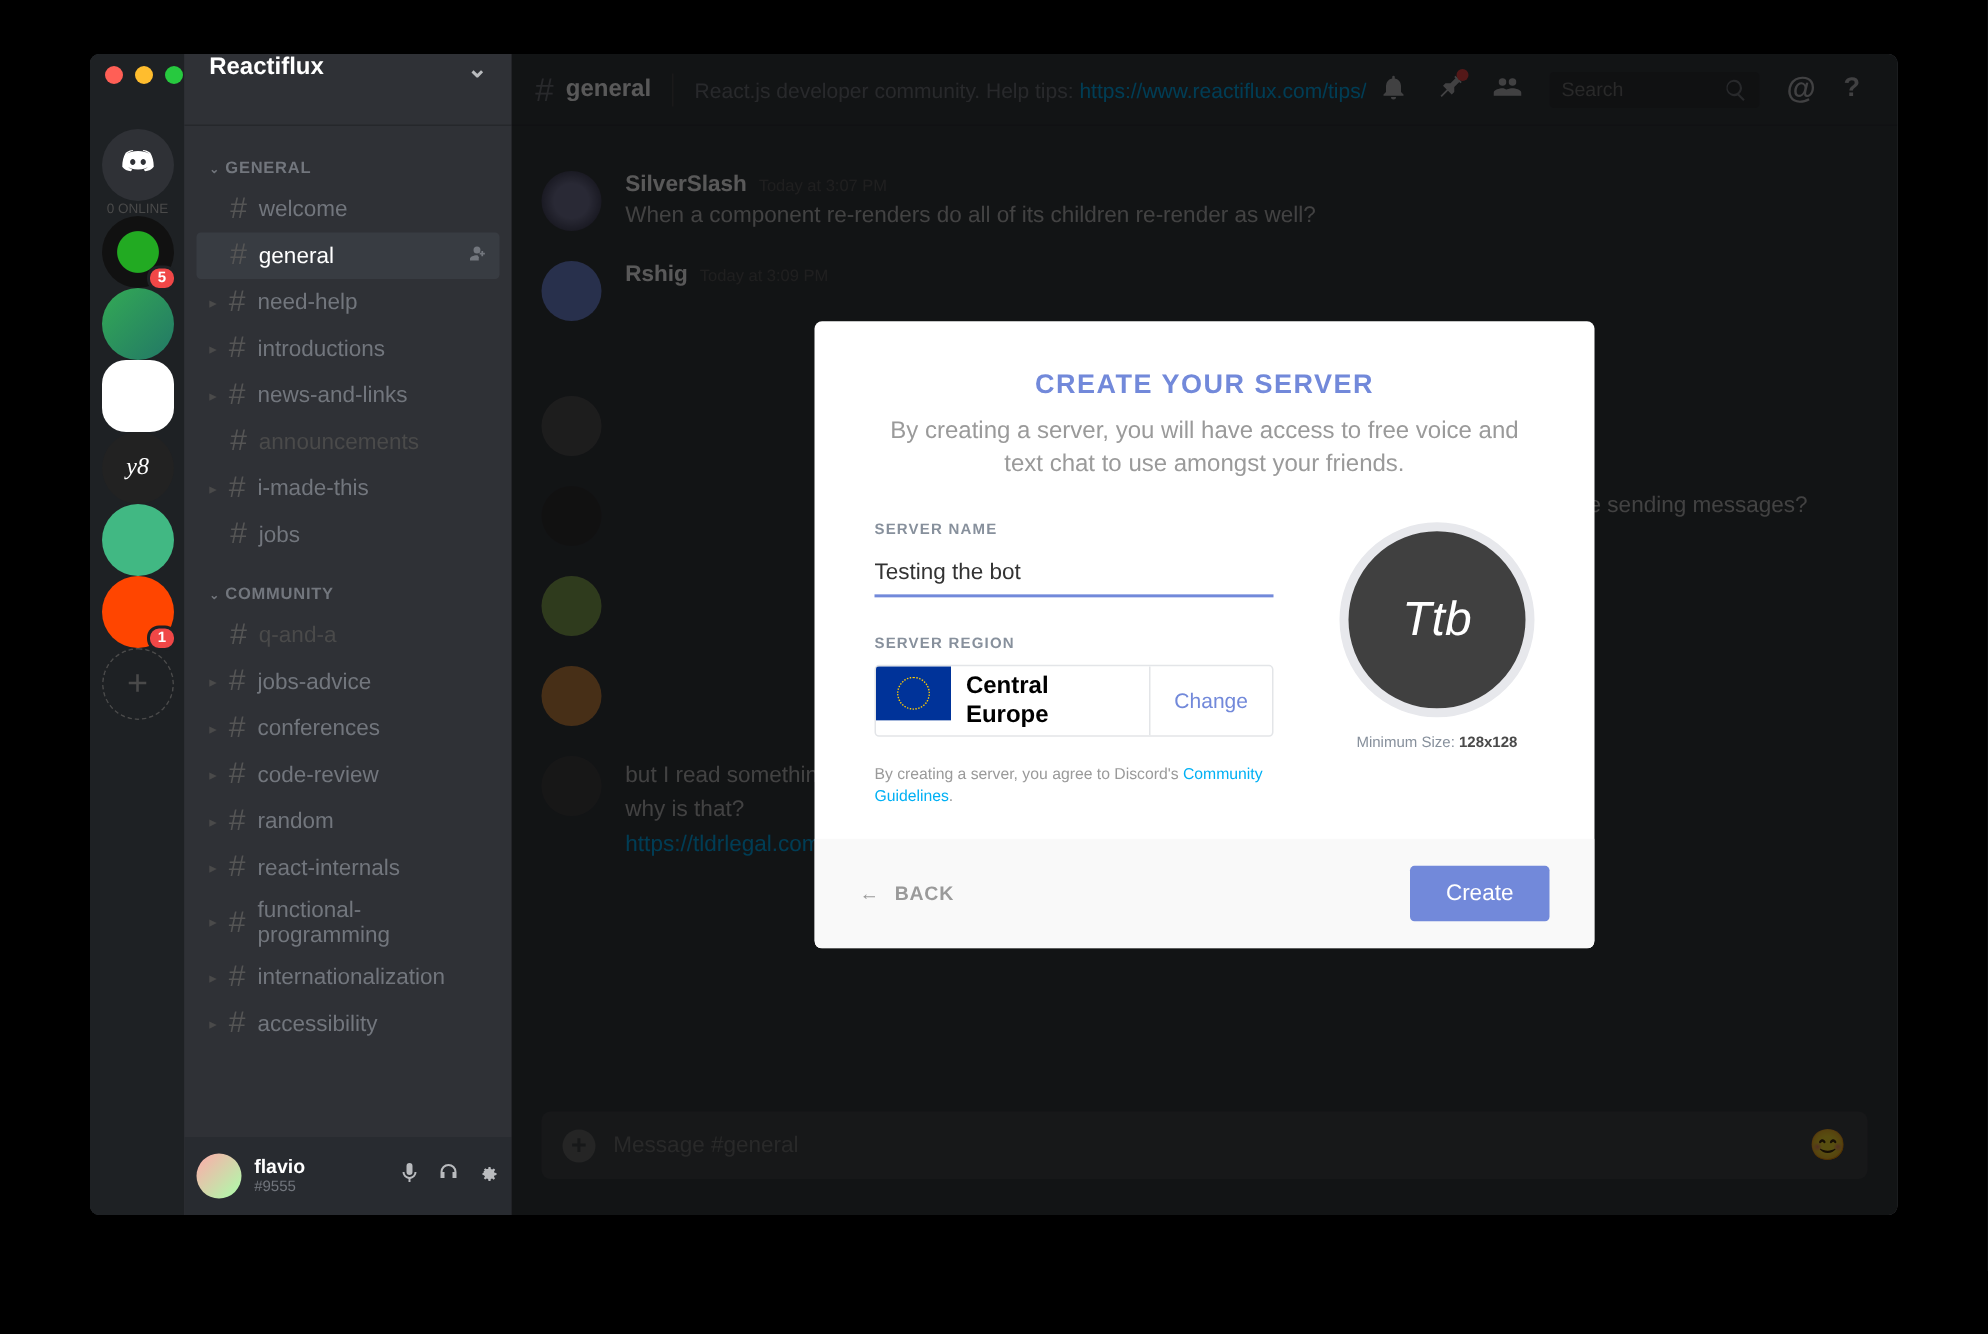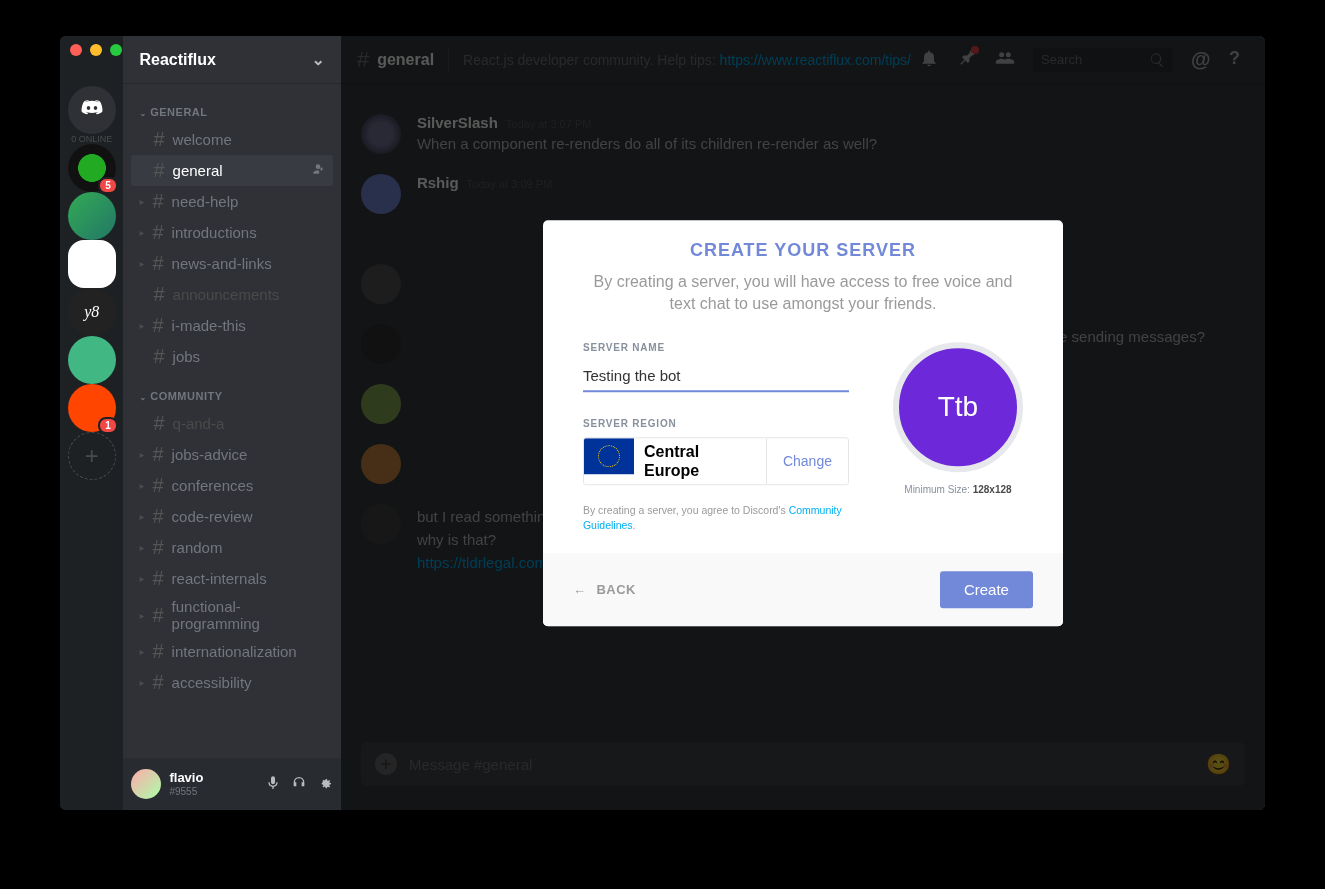--- a/index.html
+++ b/index.html
@@ -15,21 +15,21 @@
     
     .server-list { width: 70px; background: #1e2124; display: flex; flex-direction: column; align-items: center; padding-top: 50px; }
     .server-icon { width: 48px; height: 48px; border-radius: 24px; background: #2f3136; display: flex; align-items: center; justify-content: center; position: relative; cursor: pointer; }
     .server-icon.discord { background: #2f3136; }
     .server-icon svg { width: 28px; height: 28px; }
     .online-label { font-size: 9px; color: #4a4a4a; text-align: center; }
     .server-badge { position: absolute; bottom: -2px; right: -2px; background: #f04747; color: white; font-size: 10px; font-weight: bold; border-radius: 8px; padding: 1px 5px; border: 2px solid #1e2124; }
     .add-server { width: 48px; height: 48px; border-radius: 24px; border: 1px dashed #4a4a4a; display: flex; align-items: center; justify-content: center; color: #4a4a4a; font-size: 24px; cursor: pointer; }
     
     .channel-sidebar { width: 240px; background: #2f3136; display: flex; flex-direction: column; }
-    .sidebar-header { height: 48px; display: flex; align-items: center; padding: 0 16px; color: #fff; font-weight: 600; cursor: pointer; border-bottom: 1px solid rgba(0,0,0,0.2); }
+    .sidebar-header { height: 48px; display: flex; padding: 0 16px; color: #fff; font-weight: 600; cursor: pointer; border-bottom: 1px solid rgba(0,0,0,0.2); }
     .sidebar-header span:first-child { flex: 1; }
     .channel-scroll { flex: 1; overflow-y: auto; padding: 16px 8px; }
     .category-label { font-size: 11px; font-weight: 700; color: #72767d; text-transform: uppercase; padding: 6px 8px; letter-spacing: 0.5px; }
     .channel-item { display: flex; align-items: center; gap: 4px; padding: 4px 8px; border-radius: 3px; color: #72767d; cursor: pointer; font-size: 15px; }
     .channel-item.active { background: rgba(79,84,92,0.32); color: #fff; }
     .channel-item .hash { color: #555; font-size: 20px; margin-right: 4px; }
     .channel-item .caret { color: #4a4a4a; font-size: 10px; margin-right: 4px; }
     .channel-item.muted { color: #4a4a4a; }
     .user-bar { height: 52px; background: #282b30; display: flex; align-items: center; padding: 0 8px; gap: 8px; }
     .user-avatar { width: 30px; height: 30px; border-radius: 50%; background: linear-gradient(135deg,#faa,#afa); }
@@ -65,36 +65,36 @@
     
     .message-input-wrap { padding: 0 20px 24px; }
     .message-input { background: #424549; border-radius: 6px; display: flex; align-items: center; padding: 10px 14px; gap: 12px; }
     .input-add { width: 22px; height: 22px; border-radius: 50%; background: #6a6a6a; color: #424549; display: flex; align-items: center; justify-content: center; font-size: 18px; font-weight: bold; cursor: pointer; }
     .message-input input { flex: 1; background: transparent; border: none; color: #b9bbbe; font-size: 15px; outline: none; }
     .emoji-btn { font-size: 20px; cursor: pointer; }
     
     .dim-overlay { position: absolute; inset: 0; background: rgba(0,0,0,0.65); z-index: 5; }
     
     .modal { position: absolute; left: 50%; top: 50%; transform: translate(-50%, -50%); width: 520px; background: #fff; border-radius: 5px; z-index: 10; overflow: hidden; }
-    .modal-body { padding: 20px 40px 20px; text-align: center; }
+    .modal-body { padding: 32px 40px 20px; text-align: center; }
     .modal-title { color: #7289da; font-size: 18px; font-weight: 700; letter-spacing: 1px; margin-bottom: 10px; }
     .modal-sub { color: #9a9a9a; font-size: 16px; line-height: 1.4; margin-bottom: 26px; }
     .modal-form { display: flex; gap: 44px; text-align: left; }
     .form-left { flex: 1; }
     .field-label { font-size: 10px; font-weight: 700; color: #87909c; letter-spacing: 0.8px; margin-bottom: 8px; }
     .name-input { width: 100%; border: none; border-bottom: 2px solid #7289da; padding: 6px 0; font-size: 15px; color: #333; outline: none; margin-bottom: 26px; }
     .region-row { display: flex; border: 1px solid #e3e5e8; border-radius: 3px; overflow: hidden; }
     .region-flag { width: 50px; height: 36px; background: #003399; display: flex; align-items: center; justify-content: center; position: relative; }
     .region-flag::after { content: ''; position: absolute; width: 20px; height: 20px; border-radius: 50%; border: 1.5px dotted #ffcc00; }
     .region-name { flex: 1; padding: 4px 10px; color: #000000; font-size: 16px; font-weight: 700; line-height: 1.2; display: flex; align-items: center; }
     .region-change { border-left: 1px solid #e3e5e8; padding: 0 16px; color: #7289da; font-size: 14px; display: flex; align-items: center; cursor: pointer; }
     .agree-text { font-size: 10.5px; color: #9a9a9a; margin-top: 18px; line-height: 1.4; }
     .agree-text a { color: #00b0f4; text-decoration: none; }
     .avatar-col { display: flex; flex-direction: column; align-items: center; }
-    .avatar-circle { width: 130px; height: 130px; border-radius: 50%; background: #6d28d9; border: 6px solid #e7e8ec; display: flex; align-items: center; justify-content: center; color: #fff; font-size: 28px; cursor: pointer; }
+    .avatar-circle { width: 130px; height: 130px; border-radius: 50%; background: #404040; border: 6px solid #e7e8ec; display: flex; align-items: center; justify-content: center; color: #fff; font-size: 32px; cursor: pointer; font-style: italic; }
     .avatar-hint { font-size: 10px; color: #87909c; margin-top: 12px; }
     .avatar-hint b { color: #4a4a4a; }
     .modal-footer { background: #f9f9f9; padding: 18px 30px; display: flex; align-items: center; }
     .back-btn { display: flex; align-items: center; gap: 10px; color: #9a9a9a; font-size: 13px; font-weight: 600; cursor: pointer; letter-spacing: 0.5px; }
     .create-btn { margin-left: auto; background: #7289da; color: #fff; border: none; border-radius: 3px; padding: 10px 24px; font-size: 15px; font-weight: 500; cursor: pointer; }
   </style>
 </head>
 <body>
 
 <div class="traffic-lights">

